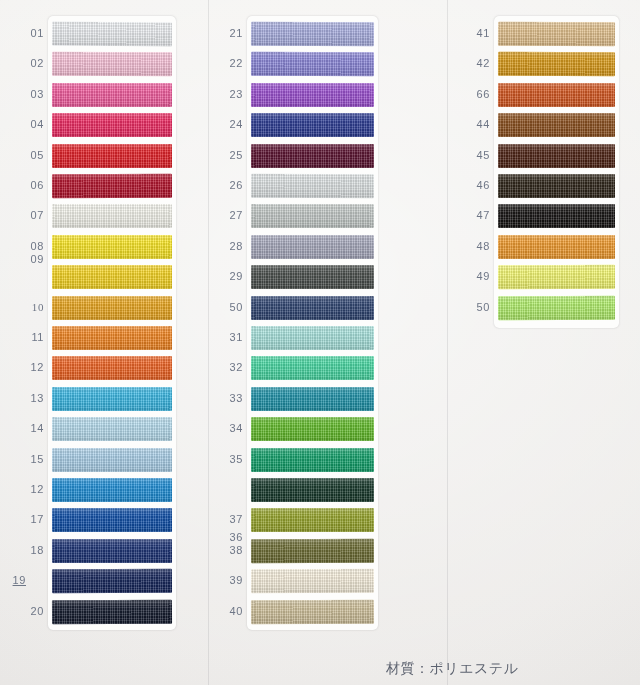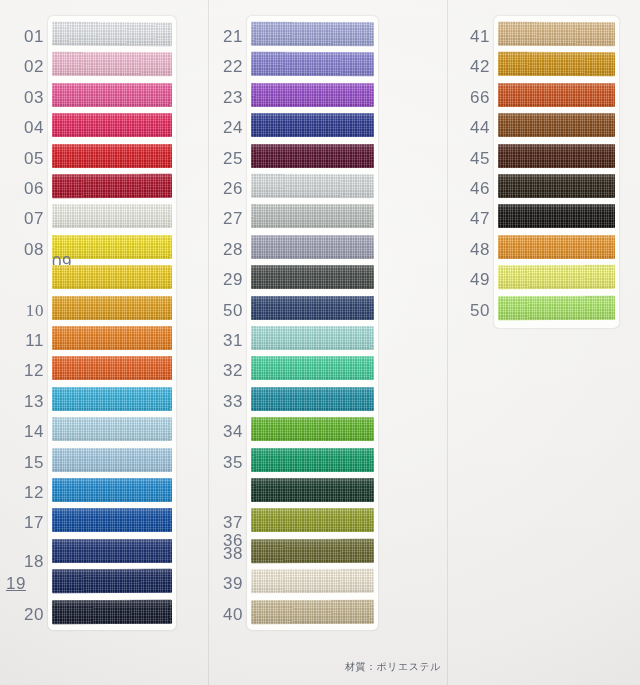--- a/index.html
+++ b/index.html
@@ -46,21 +46,21 @@
   .card {
     position: absolute;
     background: #fdfdfc;
     border-radius: 5px;
     box-shadow: 0 0 2px rgba(120,120,125,0.35);
   }
 
   .swatch-label {
     position: absolute;
     text-align: right;
-    font-size: 17px;
+    font-size: 11px;
     letter-spacing: 0.6px;
     color: #6e7686;
     font-family: "Liberation Sans", "DejaVu Sans", sans-serif;
     user-select: none;
   }
 
   
   .tape {
     position: absolute;
     border-radius: 1px;
@@ -87,26 +87,27 @@
       linear-gradient(180deg,
         rgba(255,255,255,0.22) 0%,
         rgba(255,255,255,0.03) 28%,
         rgba(0,0,0,0.05) 78%,
         rgba(0,0,0,0.10) 100%);
     pointer-events: none;
   }
 
   .caption {
     position: absolute;
-    font-size: 10px;
+    font-size: 14px;
     color: #5d6370;
     letter-spacing: 0.5px;
     font-family: "DejaVu Sans", "Liberation Sans", sans-serif;
     white-space: nowrap;
     user-select: none;
+    margin-left: 41px;
   }
 </style>
 </head>
 <body>
 
 <div id="page"></div>
 
 <div id="seams">
     <div class="seam" style="left: 208px;"></div>
     <div class="seam" style="left: 447px;"></div>
@@ -124,39 +125,39 @@
       <div class="swatch-label" style="left: 22px; width: 22px; top: 118.2px;">04</div>
       <div class="tape" title="04 deep-pink" style="left: 52px; top: 113.2px; width: 120px; height: 24px; background-color: rgb(238, 42, 98); transform: rotate(0deg);"></div>
       <div class="swatch-label" style="left: 22px; width: 22px; top: 148.6px;">05</div>
       <div class="tape" title="05 red" style="left: 52px; top: 143.6px; width: 120px; height: 24px; background-color: rgb(227, 31, 38); transform: rotate(-0.1deg);"></div>
       <div class="swatch-label" style="left: 22px; width: 22px; top: 179px;">06</div>
       <div class="tape" title="06 crimson" style="left: 52px; top: 174px; width: 120px; height: 24px; background-color: rgb(180, 19, 44); transform: rotate(-0.2deg);"></div>
       <div class="swatch-label" style="left: 22px; width: 22px; top: 209.4px;">07</div>
       <div class="tape" title="07 off-white" style="left: 52px; top: 204.4px; width: 120px; height: 24px; background-color: rgb(244, 244, 236); transform: rotate(0.1deg);"></div>
       <div class="swatch-label" style="left: 22px; width: 22px; top: 239.8px;">08</div>
       <div class="tape" title="08 lemon-yellow" style="left: 52px; top: 234.8px; width: 120px; height: 24px; background-color: rgb(251, 231, 36); transform: rotate(0.1deg);"></div>
-      <div class="swatch-label" style="left: 22px; width: 22px; top: 253px; margin-left: 28px;">09</div>
+      <div class="swatch-label" style="left: 22px; width: 22px; top: 253px;">09</div>
       <div class="tape" title="09 golden-yellow" style="left: 52px; top: 265.2px; width: 120px; height: 24px; background-color: rgb(246, 212, 32); transform: rotate(0deg);"></div>
       <div class="swatch-label" style="left: 22px; width: 22px; top: 300.6px; font-family: Liberation Serif, serif;">10</div>
       <div class="tape" title="10 amber" style="left: 52px; top: 295.6px; width: 120px; height: 24px; background-color: rgb(234, 166, 30); transform: rotate(0deg);"></div>
       <div class="swatch-label" style="left: 22px; width: 22px; top: 331px;">11</div>
       <div class="tape" title="11 orange" style="left: 52px; top: 326px; width: 120px; height: 24px; background-color: rgb(242, 133, 33); transform: rotate(-0.1deg);"></div>
       <div class="swatch-label" style="left: 22px; width: 22px; top: 361.4px;">12</div>
       <div class="tape" title="12 vivid-orange" style="left: 52px; top: 356.4px; width: 120px; height: 24px; background-color: rgb(239, 99, 34); transform: rotate(-0.1deg);"></div>
       <div class="swatch-label" style="left: 22px; width: 22px; top: 391.8px;">13</div>
       <div class="tape" title="13 sky-blue" style="left: 52px; top: 386.8px; width: 120px; height: 24px; background-color: rgb(57, 183, 227); transform: rotate(0.1deg);"></div>
       <div class="swatch-label" style="left: 22px; width: 22px; top: 422.2px;">14</div>
       <div class="tape" title="14 pale-blue" style="left: 52px; top: 417.2px; width: 120px; height: 24px; background-color: rgb(182, 220, 238); transform: rotate(0.1deg);"></div>
       <div class="swatch-label" style="left: 22px; width: 22px; top: 452.6px;">15</div>
       <div class="tape" title="15 powder-blue" style="left: 52px; top: 447.6px; width: 120px; height: 24px; background-color: rgb(169, 207, 232); transform: rotate(0deg);"></div>
       <div class="swatch-label" style="left: 22px; width: 22px; top: 483px;">12</div>
       <div class="tape" title="16 azure-blue" style="left: 52px; top: 478px; width: 120px; height: 24px; background-color: rgb(30, 142, 214); transform: rotate(0deg);"></div>
       <div class="swatch-label" style="left: 22px; width: 22px; top: 513.4px;">17</div>
       <div class="tape" title="17 royal-blue" style="left: 52px; top: 508.4px; width: 120px; height: 24px; background-color: rgb(15, 79, 168); transform: rotate(-0.1deg);"></div>
-      <div class="swatch-label" style="left: 22px; width: 22px; top: 543.8px; margin-top: 8px;">18</div>
+      <div class="swatch-label" style="left: 22px; width: 22px; top: 543.8px;">18</div>
       <div class="tape" title="18 navy-blue" style="left: 52px; top: 538.8px; width: 120px; height: 24px; background-color: rgb(27, 50, 117); transform: rotate(-0.1deg);"></div>
       <div class="swatch-label" style="left: 4px; width: 22px; top: 574.2px; text-decoration: underline;">19</div>
       <div class="tape" title="19 dark-navy" style="left: 52px; top: 569.2px; width: 120px; height: 24px; background-color: rgb(22, 38, 92); transform: rotate(-0.2deg);"></div>
       <div class="swatch-label" style="left: 22px; width: 22px; top: 604.6px;">20</div>
       <div class="tape" title="20 black-navy" style="left: 52px; top: 599.6px; width: 120px; height: 24px; background-color: rgb(20, 27, 46); transform: rotate(-0.3deg);"></div>
     </div>
     <div class="column">
       <div class="card" style="left: 247px; top: 16px; width: 131px; height: 614px;"></div>
       <div class="swatch-label" style="left: 221px; width: 22px; top: 27px;">21</div>
       <div class="tape" title="21 lavender" style="left: 251px; top: 22px; width: 123px; height: 24px; background-color: rgb(168, 174, 224); transform: rotate(0.3deg);"></div>

